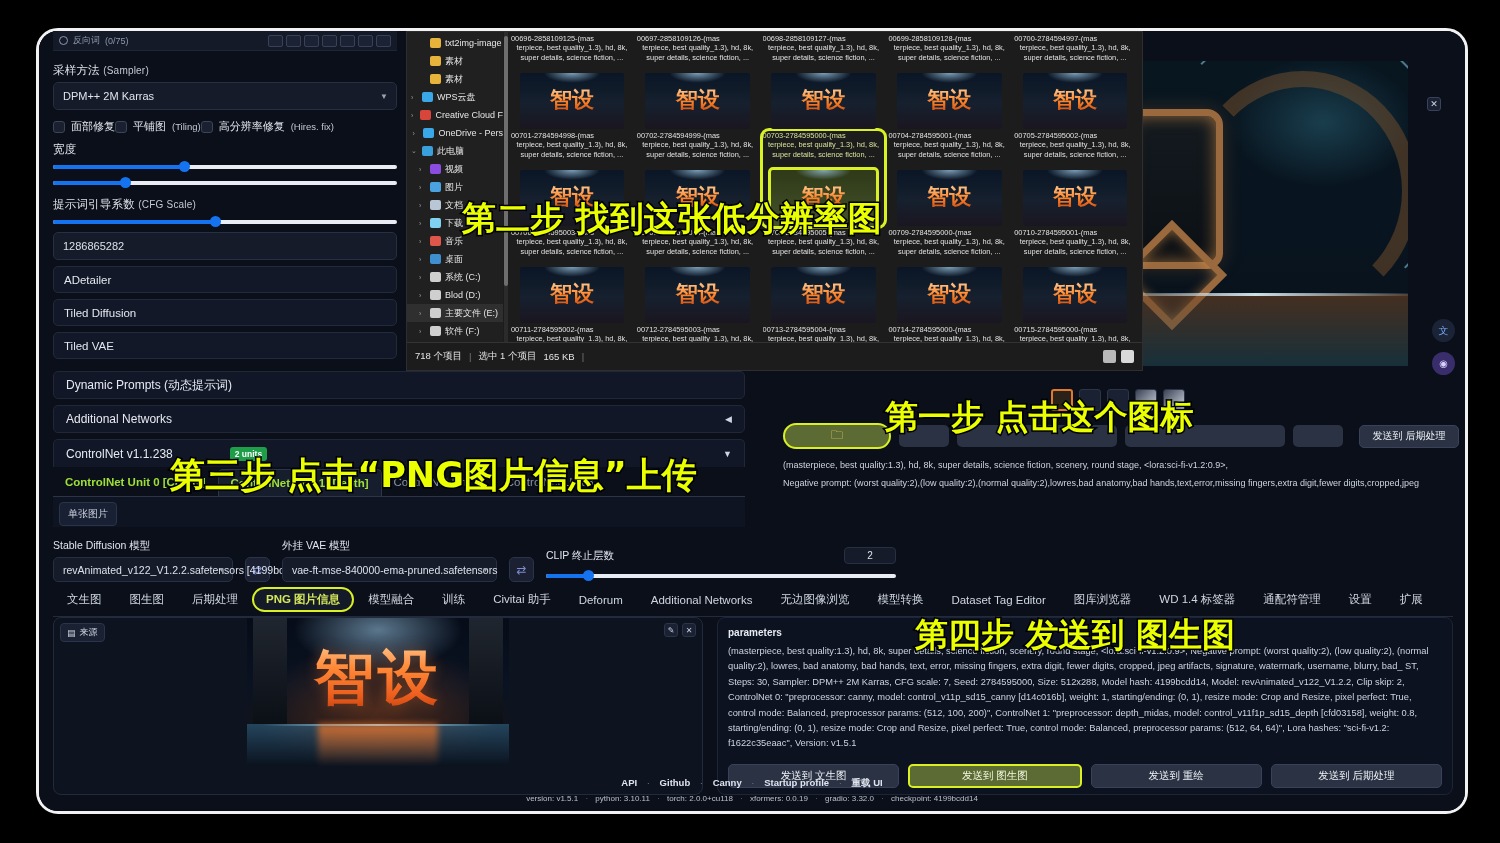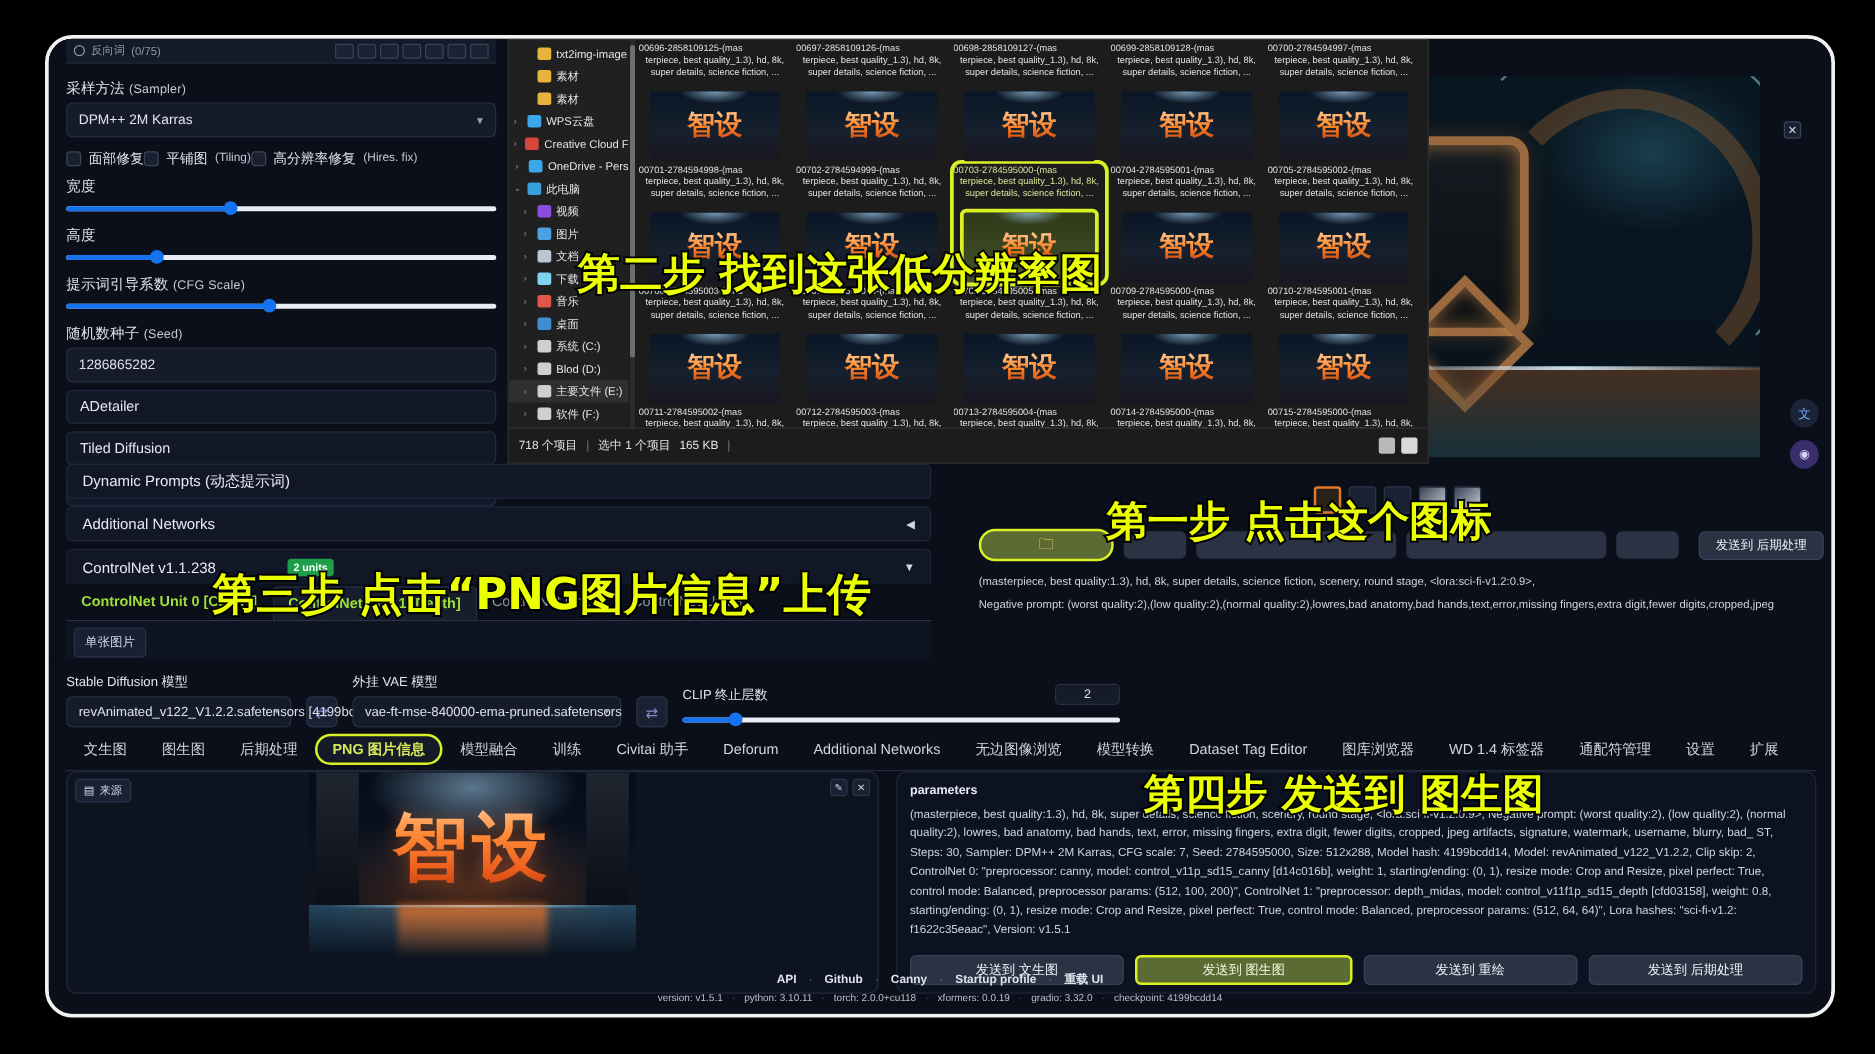--- a/index.html
+++ b/index.html
@@ -392,41 +392,36 @@
           </label>
         </div>
 
         <div class="label">宽度</div>
         <div class="slider">
           <span class="track"></span>
           <span class="fill" id="w-fill" style="width: 38%;"></span>
           <span class="knob" id="w-knob" style="left: calc(38% - 5px);"></span>
         </div>
 
-        <div class="label">高度</div>
         <div class="slider">
           <span class="track"></span>
           <span class="fill" id="h-fill" style="width: 21%;"></span>
           <span class="knob" id="h-knob" style="left: calc(21% - 5px);"></span>
         </div>
 
         <div class="label">
           <span>提示词引导系数</span>
           <span class="en">(CFG Scale)</span>
         </div>
         <div class="slider">
           <span class="track"></span>
           <span class="fill" id="c-fill" style="width: 47%;"></span>
           <span class="knob" id="c-knob" style="left: calc(47% - 5px);"></span>
         </div>
 
-        <div class="label">
-          <span>随机数种子</span>
-          <span class="en">(Seed)</span>
-        </div>
         <div class="seedbox">
           <span>1286865282</span>
         </div>
 
         <div class="acc">
           <span>ADetailer</span>
         </div>
         <div class="acc">
           <span>Tiled Diffusion</span>
         </div>

